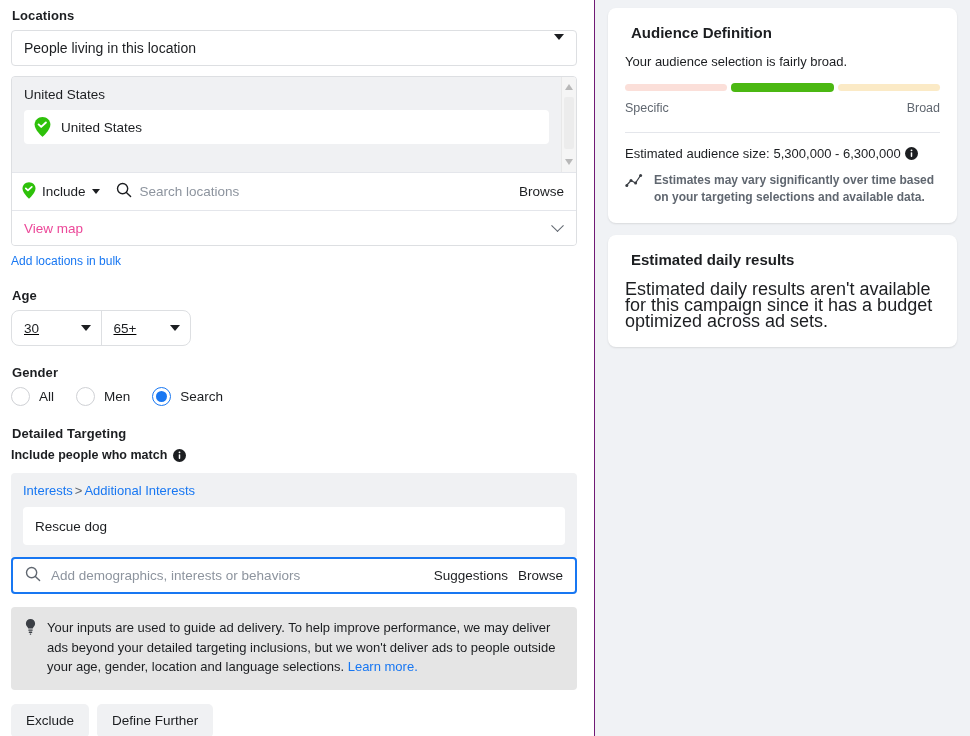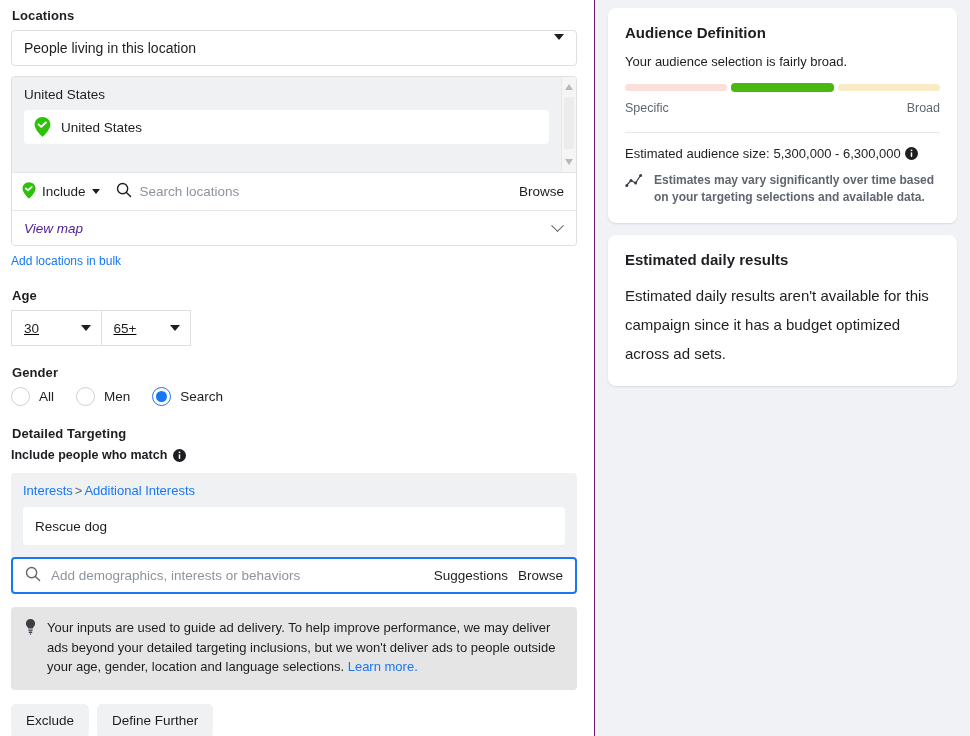--- a/index.html
+++ b/index.html
@@ -143,21 +143,21 @@
   }
   .viewmap-row {
     height: 35px;
     background: #fff;
     border-top: 1px solid #e4e6eb;
     display: flex;
     align-items: center;
     justify-content: space-between;
     padding: 0 14px 0 12px;
   }
-  .viewmap-row .vm-label { color: #4c1d95; font-size: 13.5px; font-style: italic; }
+  .viewmap-row .vm-label { color: #ec4899; font-size: 13.5px; }
   .chev-down {
     width: 9px; height: 9px;
     border-right: 1.6px solid #606770;
     border-bottom: 1.6px solid #606770;
     transform: rotate(45deg) translate(-2px,-2px);
   }
 
   .bulk-link {
     display: inline-block;
     margin-top: 8px;
@@ -166,21 +166,21 @@
     text-decoration: none;
   }
 
   
   .age-block { margin-top: 19px; }
   .age-group {
     display: flex;
     width: 180px;
     height: 36px;
     border: 1px solid #dddfe2;
-    border-radius: 0;
+    border-radius: 8px;
     overflow: hidden;
     background: #fff;
     text-decoration: underline;
   }
   .age-sel {
     flex: 1;
     display: flex;
     align-items: center;
     justify-content: space-between;
     padding: 0 10px 0 12px;
@@ -296,21 +296,21 @@
     background: #fff;
     border-radius: 8px;
     padding: 16px 17px 18px 17px;
     box-shadow: 0 1px 2px rgba(0,0,0,.10);
   }
   .card + .card { margin-top: 12px; }
   .card-title {
     font-size: 15px;
     font-weight: bold;
     color: #1c1e21;
-    margin: 0 0 13px 0;
+    margin: 0 0 13px 6px;
   }
   .card-sub {
     font-size: 13px;
     color: #1c1e21;
     margin-bottom: 14px;
   }
   .meter {
     display: flex;
     gap: 4px;
     align-items: center;
@@ -334,22 +334,22 @@
   }
   .est-note {
     margin-top: 11px;
     display: flex; gap: 8px;
     font-size: 12px;
     font-weight: bold;
     line-height: 16.5px;
     color: #606770;
   }
   .edr-body {
-    font-size: 15px;
-    line-height: 29px;
+    font-size: 18px;
+    line-height: 16px;
     color: #1c1e21;
   }
   .info-dot {
     width: 13px; height: 13px;
     display: inline-flex;
     flex: none;
   }
 </style>
 </head>
 <body>

